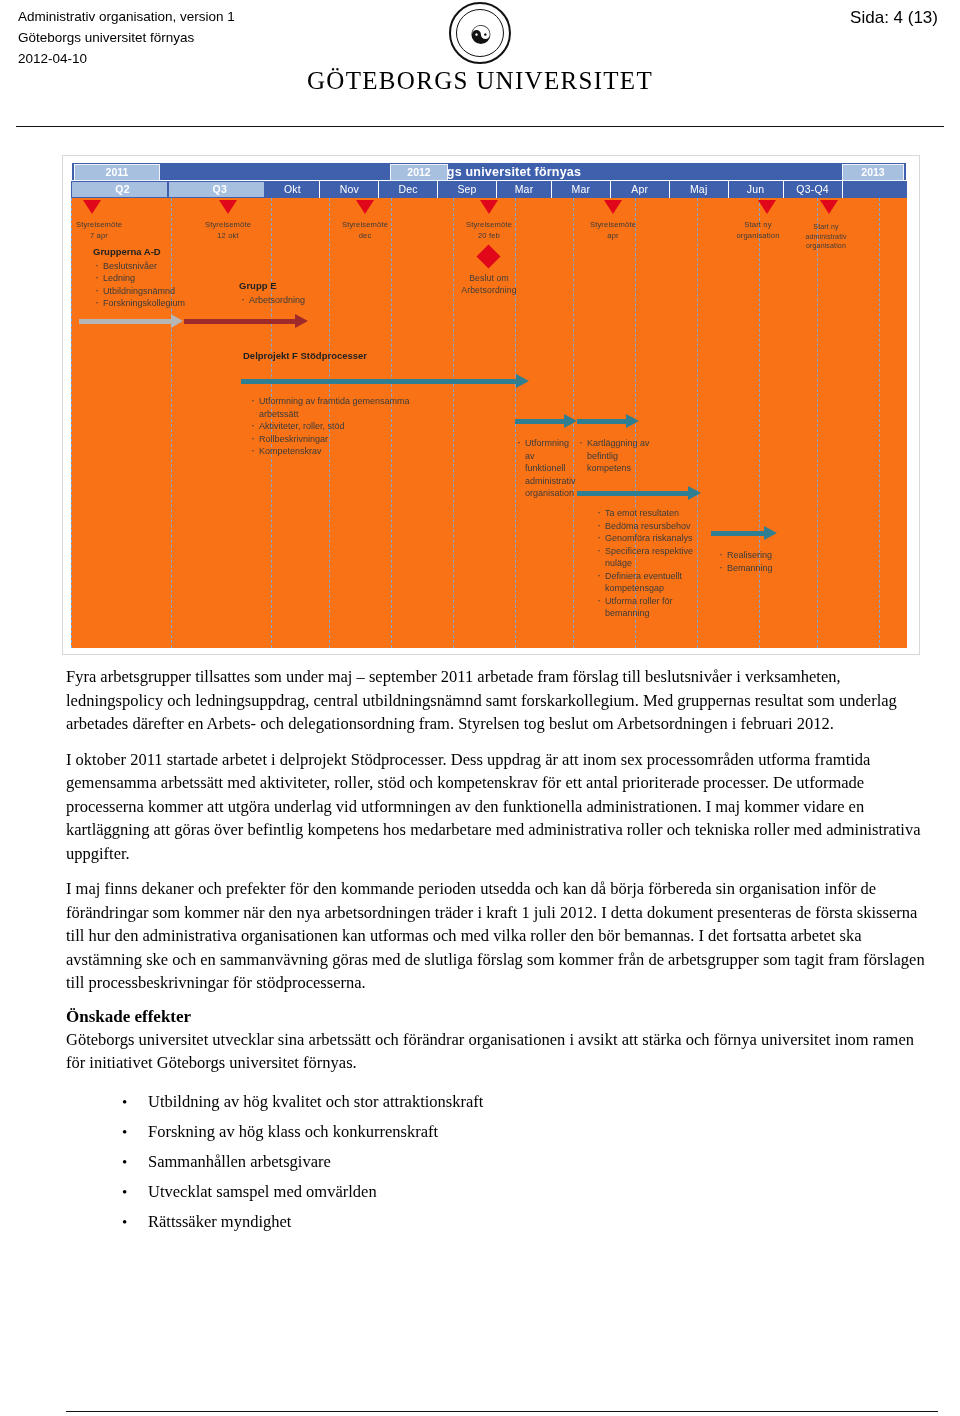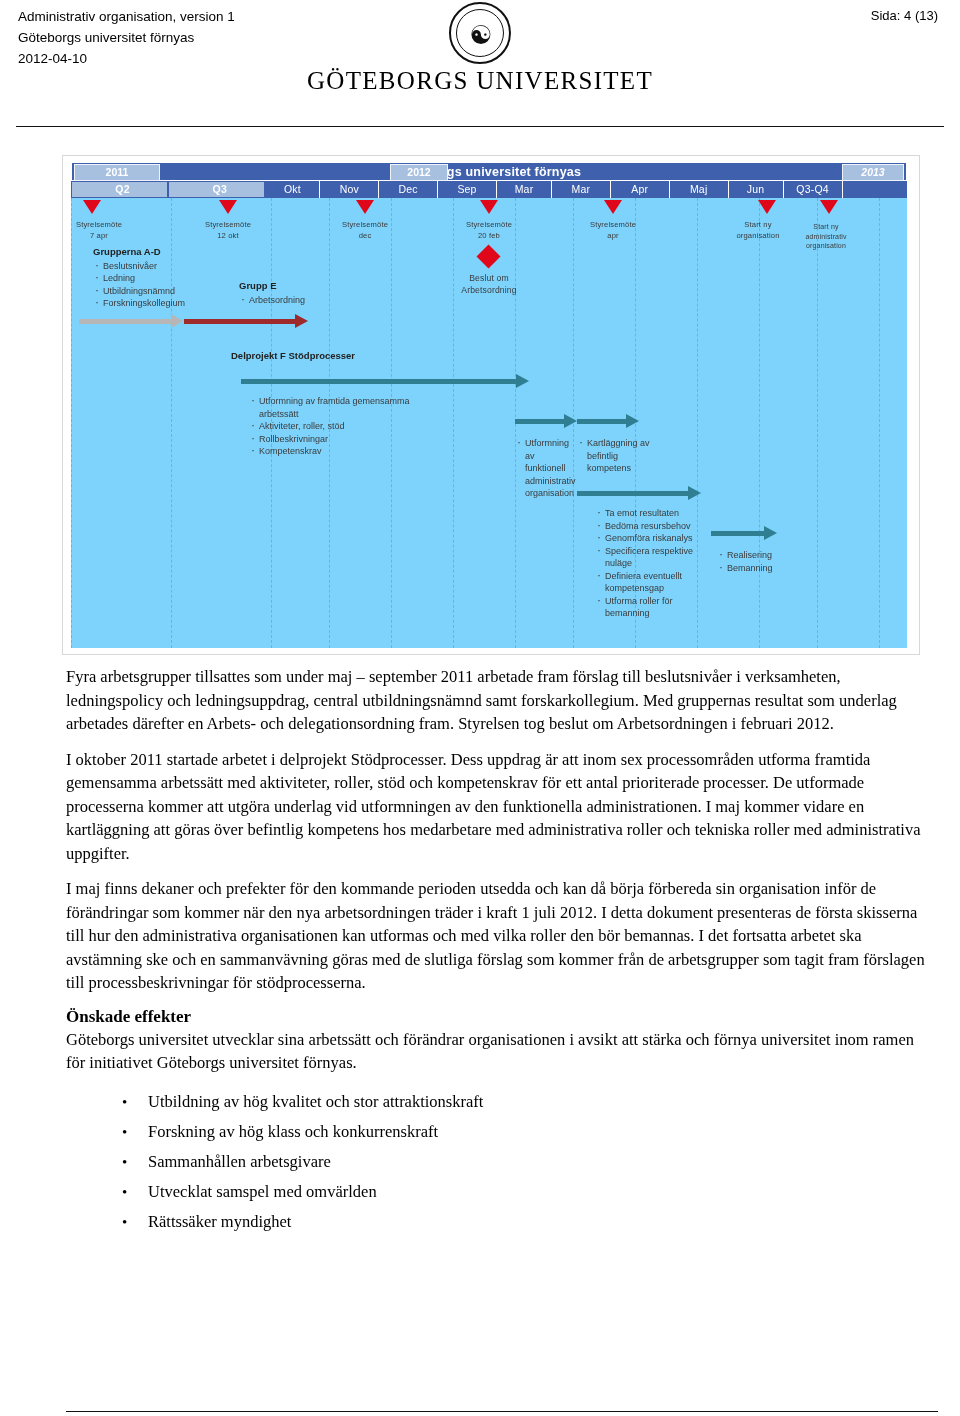--- a/index.html
+++ b/index.html
@@ -22,21 +22,21 @@
   .hdr-left { position: absolute; left: 18px; top: 6px; }
   .hdr-left div {
     font-size: 13.5px;
     line-height: 21px;
     white-space: nowrap;
   }
   .hdr-right {
     position: absolute;
     right: 22px;
     top: 8px;
-    font-size: 13px;
+    font-size: 17px;
   }
   .hdr-logo {
     position: absolute;
     left: 50%;
     transform: translateX(-50%);
     top: 2px;
     text-align: center;
   }
   .seal {
     width: 62px; height: 62px;
@@ -137,21 +137,21 @@
     line-height: 15px;
     font-weight: bold;
     border-right: none;
     padding-left: 6px;
   }
   .mcell.blank { border-right: none; }
 
   .plot {
     position: relative;
     height: 450px;
-    background: #7dd3fc;
+    background: #f97316;
   }
   .gridline {
     position: absolute;
     top: 0; bottom: 0;
     width: 0;
     border-left: 1px dashed #7fa8d8;
   }
   .tri {
     position: absolute;
     width: 0; height: 0;
@@ -272,21 +272,21 @@
 </div>
 <div class="hr-top"></div>
 
 <div class="gantt-wrap">
   <div class="gantt-inner">
 
     <div class="year-row">
       <div class="year-title">Göteborgs universitet förnyas</div>
       <div class="year-chip" style="left:2px;width:86px;">2011</div>
       <div class="year-chip" style="left:318px;width:58px;">2012</div>
-      <div class="year-chip" style="left:770px;width:62px;font-style:italic;">2013</div>
+      <div class="year-chip" style="left:770px;width:62px;">2013</div>
     </div>
 
     <div class="month-row">
       <div class="mcell q" style="width:100px">Q2</div>
       <div class="mcell q" style="width:100px">Q3</div>
       <div class="mcell" style="width:58px">Okt</div>
       <div class="mcell" style="width:62px">Nov</div>
       <div class="mcell" style="width:62px">Dec</div>
       <div class="mcell" style="width:62px">Sep</div>
       <div class="mcell" style="width:58px">Mar</div>
@@ -383,21 +383,21 @@
       <div class="arrow gray" style="left:8px;top:118px;width:104px">
         <div class="shaft" style="width:92px"></div>
           <div class="head"></div>
       </div>
 
       <div class="arrow red" style="left:113px;top:118px;width:124px">
         <div class="shaft" style="width:111px"></div>
           <div class="head"></div>
       </div>
 
-      <div class="blk" style="left:160px;top:152px;width:230px">
+      <div class="blk" style="left:172px;top:152px;width:230px">
         <b>Delprojekt F Stödprocesser</b>
       </div>
       <div class="arrow teal" style="left:170px;top:178px;width:288px">
         <div class="shaft" style="width:275px"></div>
           <div class="head"></div>
       </div>
       <div class="blk" style="left:178px;top:196px;width:170px">
         <ul>
           <li>Utformning av framtida gemensamma arbetssätt</li>
           <li>Aktiviteter, roller, stöd</li>

